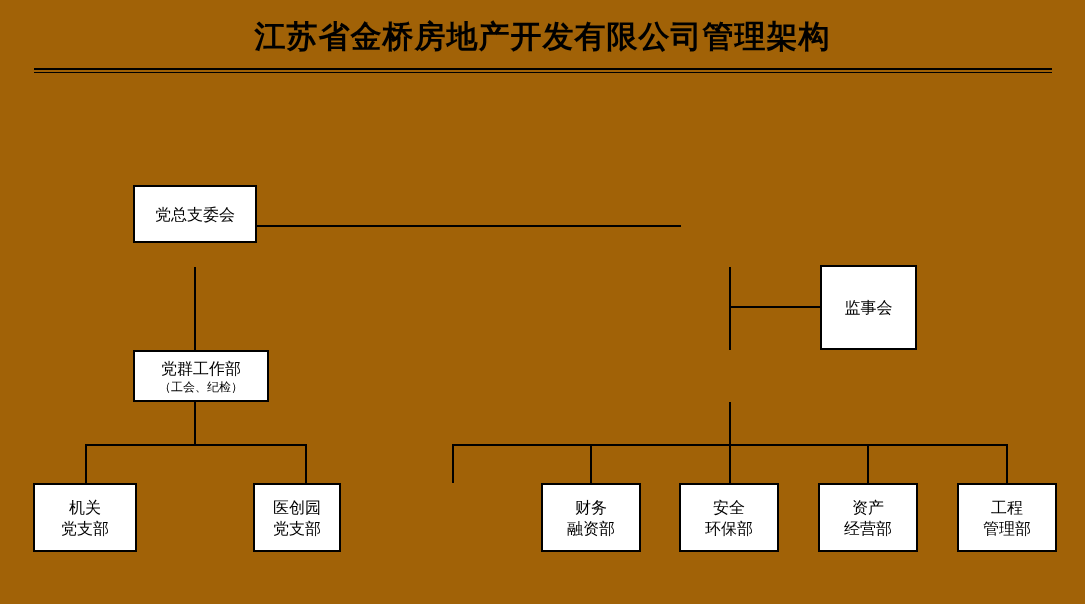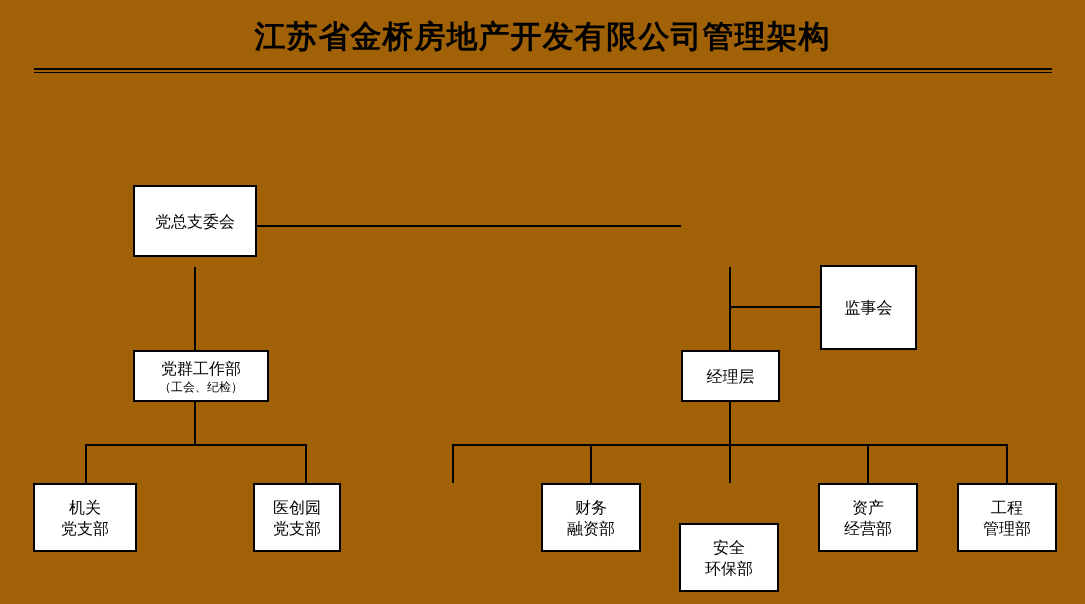--- a/index.html
+++ b/index.html
@@ -78,21 +78,21 @@
   .conn-v { width: 2px; }
 </style>
 </head>
 <body>
 
 <div id="page">
 
   <div id="title">江苏省金桥房地产开发有限公司管理架构</div>
   <div id="rule-outer"></div>
 
-  <div class="node" style="left:133px; top:185px; width:124px; height:72px;">
+  <div class="node" style="left:133px; top:185px; width:124px; height:58px;">
     <span class="l1">党总支委会</span>
   </div>
 
   <div class="conn conn-h" style="left:257px; top:225px; width:424px;"></div>
 
   <div class="conn conn-v" style="left:194px; top:267px; height:83px;"></div>
 
   <div class="node" style="left:133px; top:350px; width:136px; height:52px;font-family:Liberation Serif, serif;">
     <span class="l1">党群工作部</span>
     <span class="sub">（工会、纪检）</span>
@@ -117,41 +117,38 @@
 
 
   <div class="conn conn-v" style="left:729px; top:267px; height:83px;"></div>
 
   <div class="conn conn-h" style="left:729px; top:306px; width:91px;"></div>
 
   <div class="node" style="left:820px; top:265px; width:97px; height:85px;">
     <span class="l1">监事会</span>
   </div>
 
-  <div class="node" style="left:681px; top:350px; width:99px; height:52px;">
-    <span class="l1">经理层</span>
-  </div>
 
   <div class="conn conn-v" style="left:729px; top:402px; height:44px;"></div>
 
   <div class="conn conn-h" style="left:452px; top:444px; width:556px;"></div>
 
   <div class="conn conn-v" style="left:452px; top:444px; height:39px;"></div>
   <div class="conn conn-v" style="left:590px; top:444px; height:39px;"></div>
   <div class="conn conn-v" style="left:729px; top:444px; height:39px;"></div>
   <div class="conn conn-v" style="left:867px; top:444px; height:39px;"></div>
   <div class="conn conn-v" style="left:1006px; top:444px; height:39px;"></div>
 
 
   <div class="node" style="left:541px; top:483px; width:100px; height:69px;">
     <span class="l1">财务</span>
     <span class="l2">融资部</span>
   </div>
 
-  <div class="node" style="left:679px; top:483px; width:100px; height:69px;margin-top:40px;">
+  <div class="node" style="left:679px; top:483px; width:100px; height:69px;">
     <span class="l1">安全</span>
     <span class="l2">环保部</span>
   </div>
 
   <div class="node" style="left:818px; top:483px; width:100px; height:69px;">
     <span class="l1">资产</span>
     <span class="l2">经营部</span>
   </div>
 
   <div class="node" style="left:957px; top:483px; width:100px; height:69px;">

